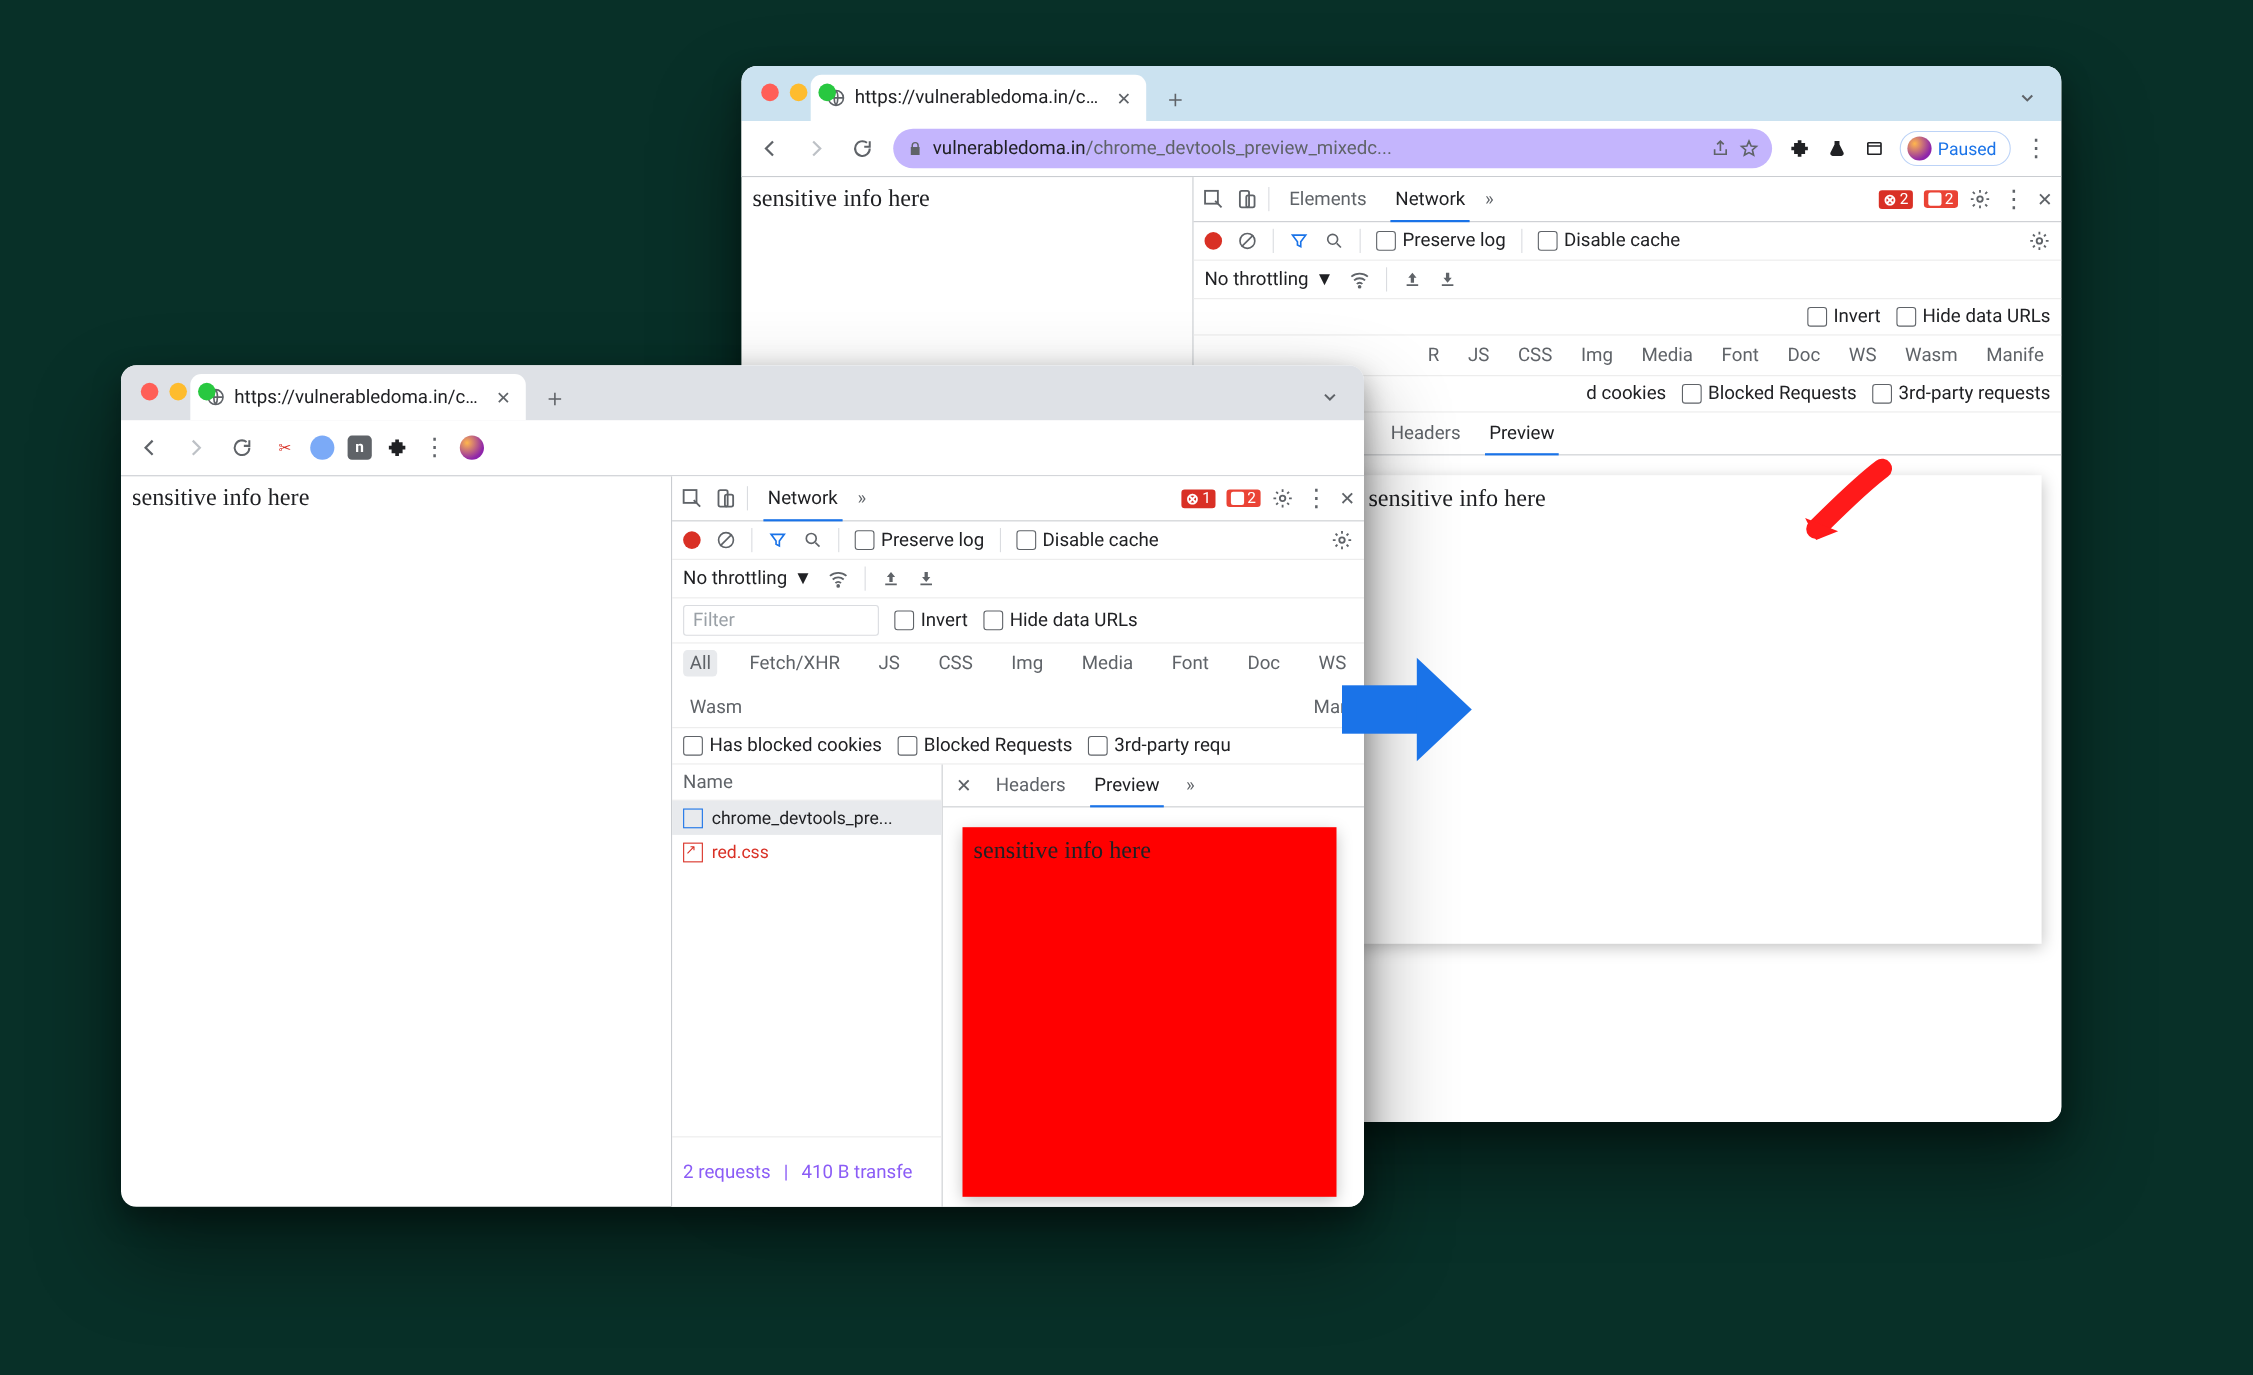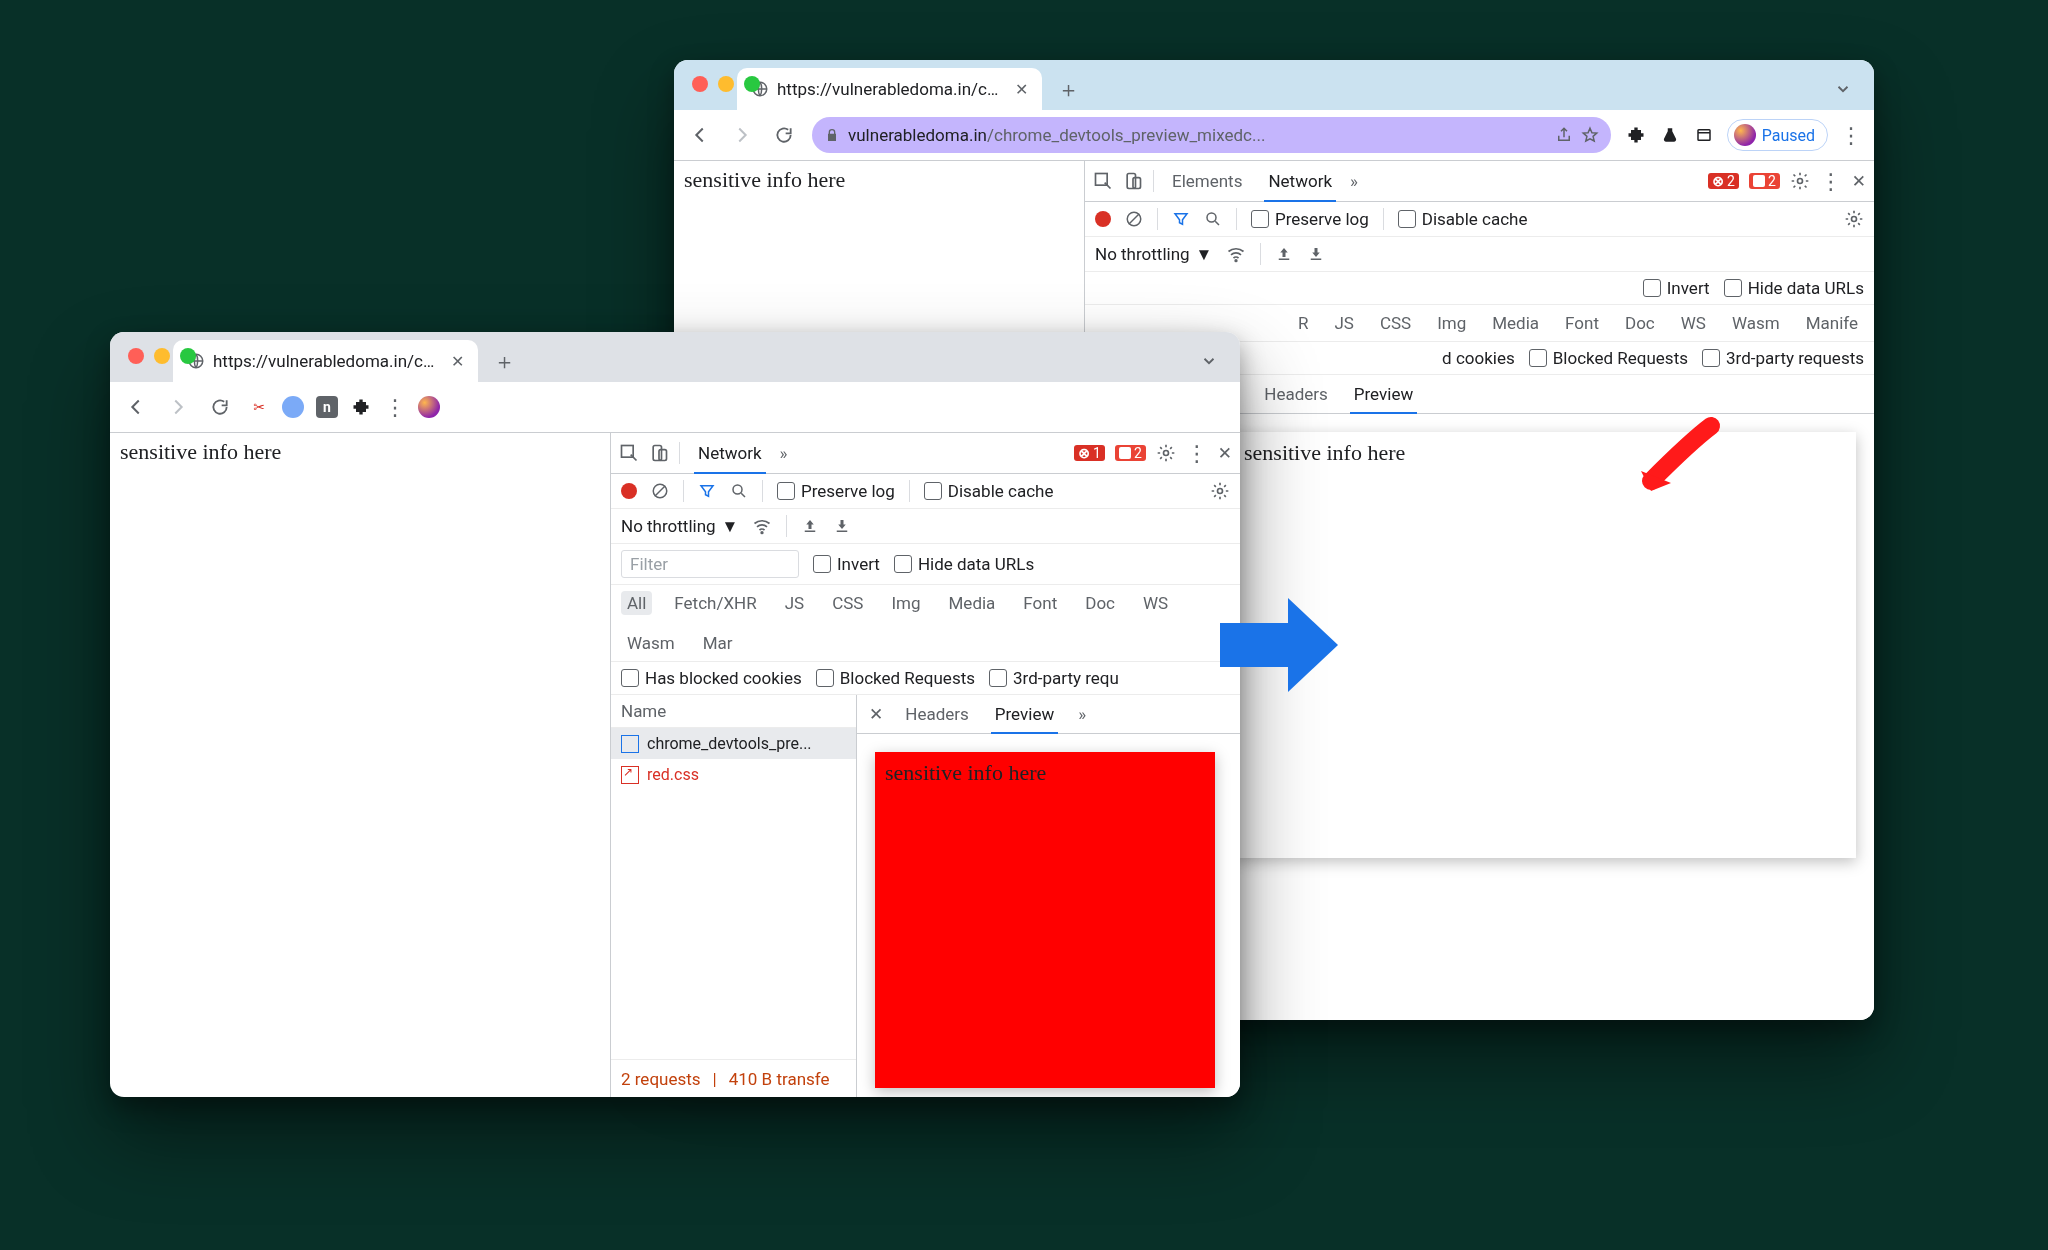--- a/index.html
+++ b/index.html
@@ -210,21 +210,21 @@
   .req-item { padding:6px 10px; display:flex; align-items:center; gap:8px; font-size:16px; }
   .req-item.sel { background:#e8eaed; }
   .req-item.err { color:#d93025; }
   .req-ico { width:16px;height:16px;border:1.5px solid #1a73e8; display:inline-block; }
   .req-ico.doc { border-color:#1a73e8; }
   .req-ico.css-e { border-color:#d93025; position:relative; }
   .req-ico.css-e::after{ content:"↗"; position:absolute; left:1px; top:-2px; font-size:12px; color:#d93025;}
   .req-foot {
     margin-top:auto;
     border-top:1px solid #ececec;
-    padding:9px 10px; color:#c2410c;
+    padding:22px 10px; color:#8b5cf6;
     display:flex; gap:12px; white-space:nowrap; overflow:hidden;
   }
 
   .detail-pane { flex:1; display:flex; flex-direction:column; min-width:0; }
   .detail-tabs {
     height: 38px; border-bottom:1px solid var(--grey-border);
     display:flex; align-items:center; gap:6px; padding:0 6px;
   }
   .detail-tabs .dtab {
     padding:0 10px; height:100%; display:flex; align-items:center;
@@ -698,21 +698,21 @@
         <label>
             <span class="cb"></span>
             <span>Invert</span>
           </label>
         <label>
             <span class="cb"></span>
             <span>Hide data URLs</span>
           </label>
       </div>
 
-      <div class="dt-row type-row" style="gap:16px;">
+      <div class="dt-row type-row" style="gap:16px;justify-content:space-between;">
         <span class="chip sel">All</span>
         <span class="chip">Fetch/XHR</span>
         <span class="chip">JS</span>
         <span class="chip">CSS</span>
         <span class="chip">Img</span>
         <span class="chip">Media</span>
         <span class="chip">Font</span>
         <span class="chip">Doc</span>
         <span class="chip">WS</span>
         <span class="chip">Wasm</span>

